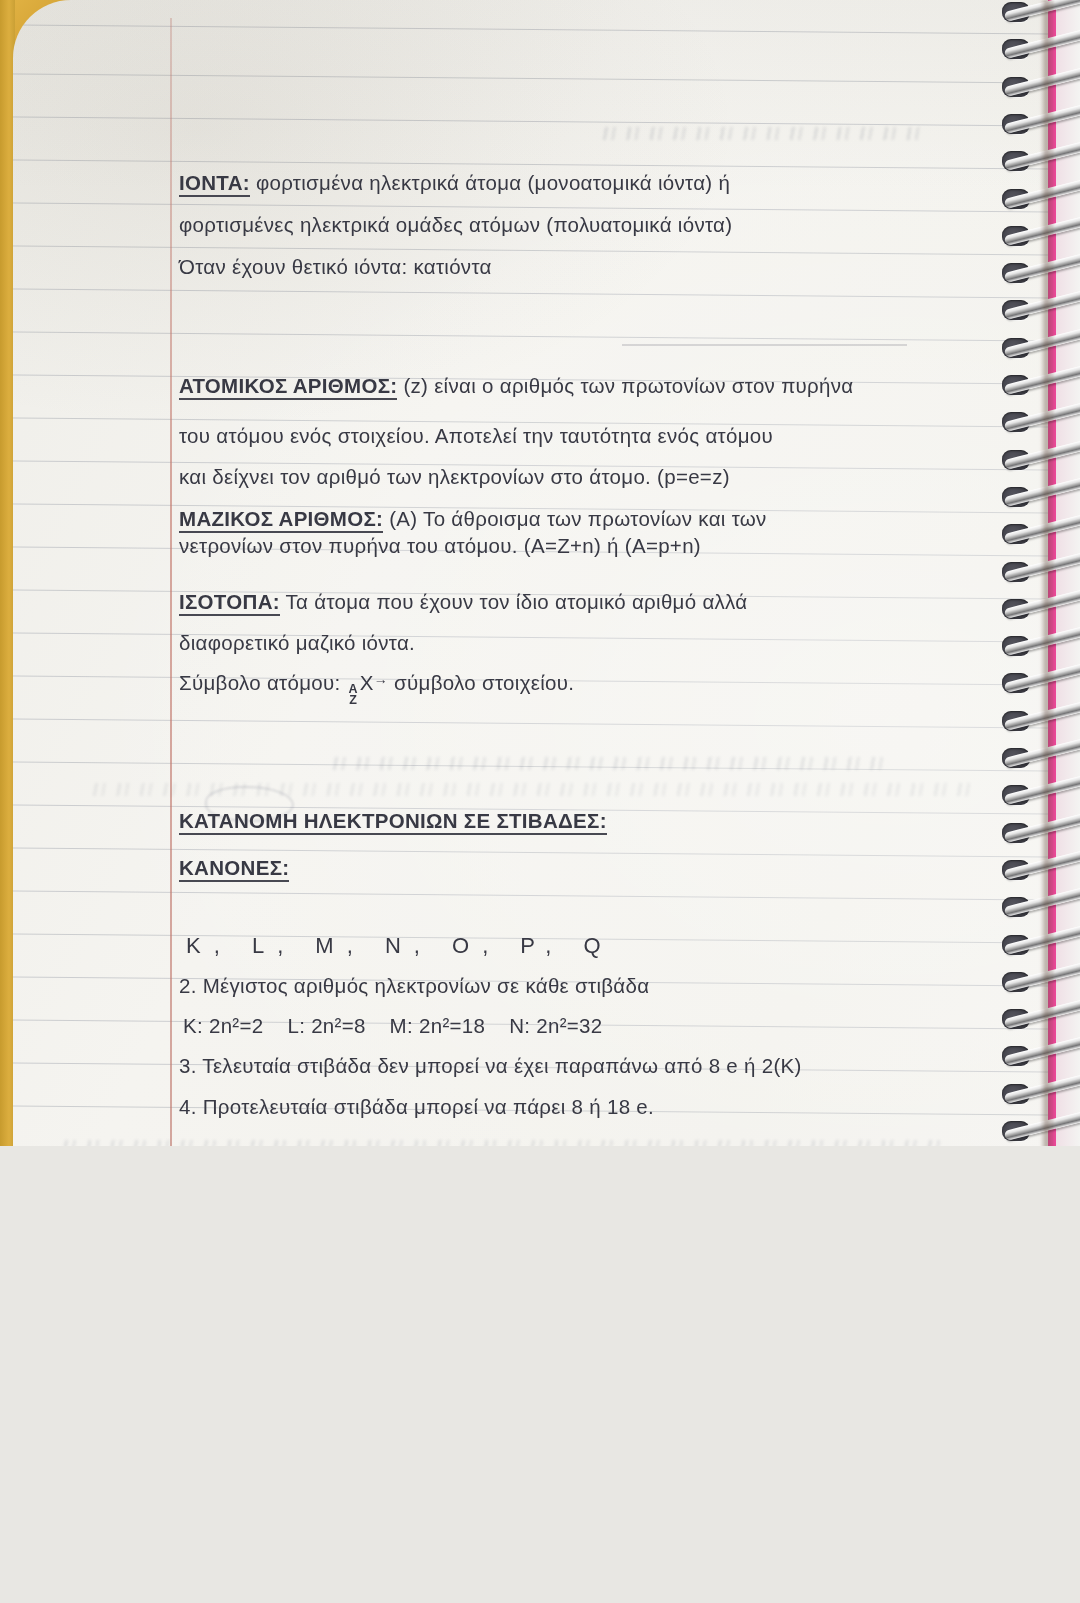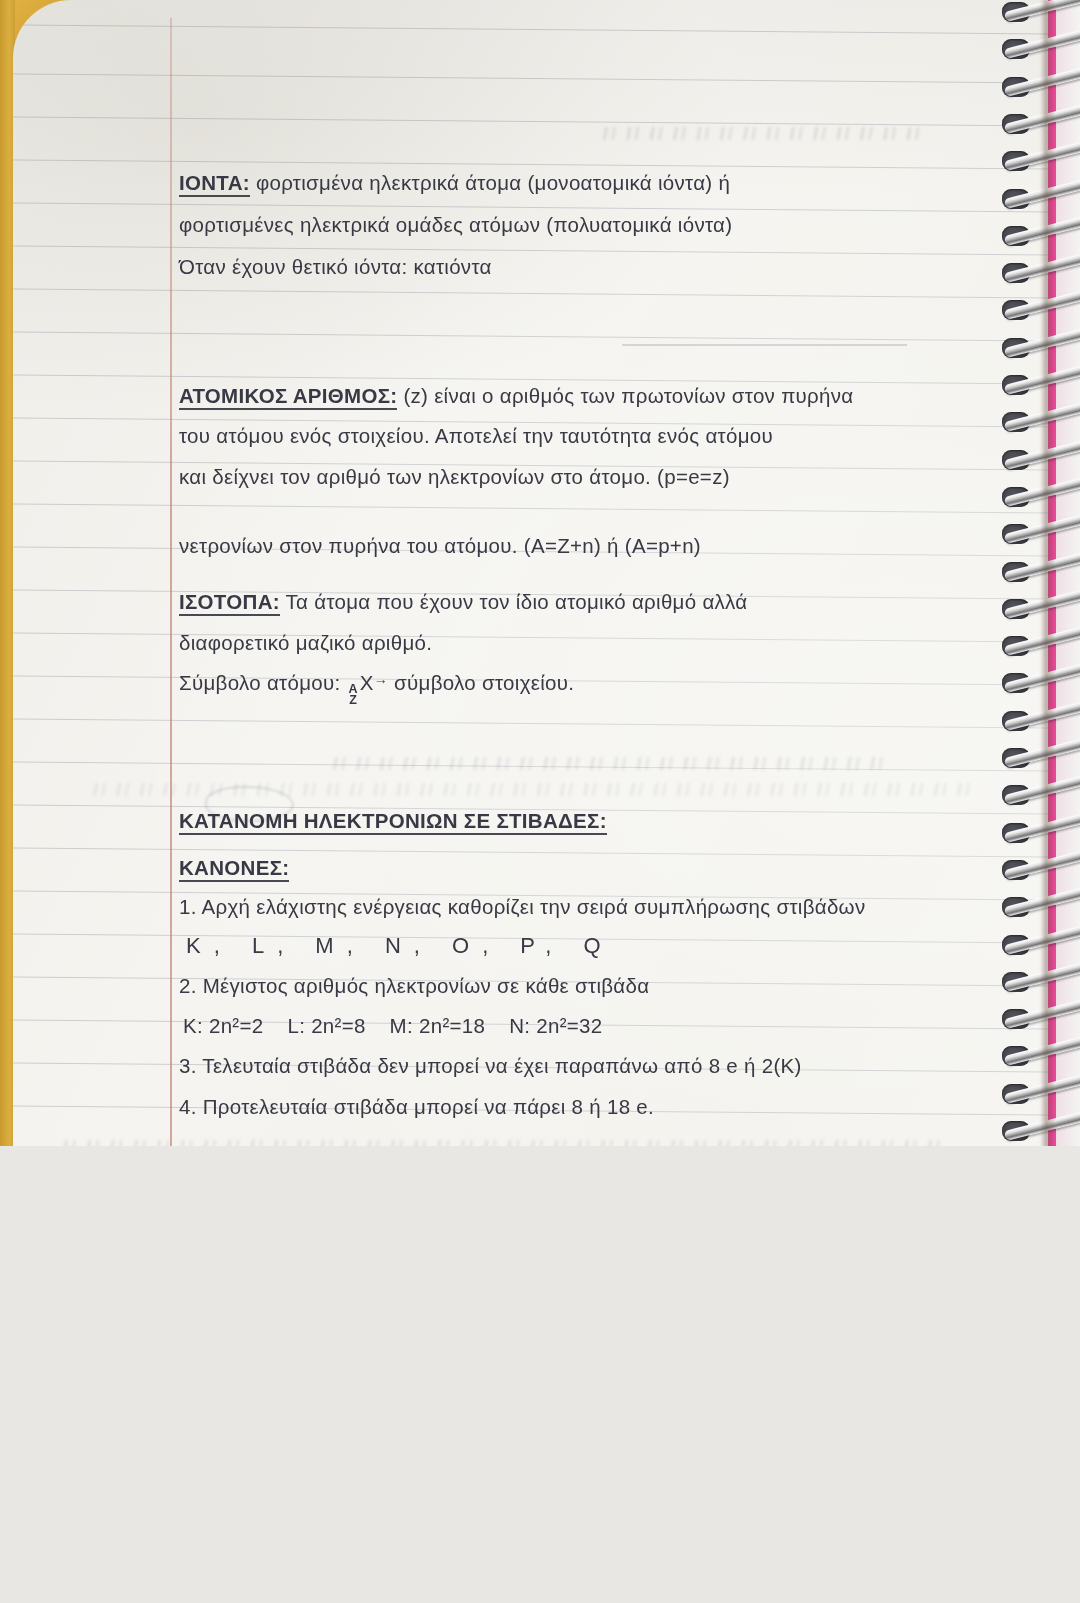--- a/index.html
+++ b/index.html
@@ -96,33 +96,33 @@
   <div class="bleed" style="left:150px; top:1232px; width:830px; opacity:.5"></div>
   <div class="bleed" style="left:105px; top:1267px; width:860px; opacity:.42"></div>
   <div class="bleed" style="left:300px; top:1308px; width:650px; opacity:.38"></div>
   <div class="bleed" style="left:265px; top:1348px; width:590px; opacity:.32"></div>
   <div class="bleed" style="left:420px; top:1388px; width:420px; opacity:.3"></div>
 
   <div class="ln" style="top:170px"><span class="hd">ΙΟΝΤΑ:</span><span> φορτισμένα ηλεκτρικά άτομα (μονοατομικά ιόντα) ή</span></div>
   <div class="ln" style="top:212px"><span>φορτισμένες ηλεκτρικά ομάδες ατόμων (πολυατομικά ιόντα)</span></div>
   <div class="ln" style="top:254px"><span>Όταν έχουν θετικό ιόντα: κατιόντα</span></div>
 
-  <div class="ln" style="top:383px"><span class="hd">ΑΤΟΜΙΚΟΣ ΑΡΙΘΜΟΣ:</span><span> (z) είναι ο αριθμός των πρωτονίων στον πυρήνα</span></div>
+  <div class="ln" style="top:373px"><span class="hd">ΑΤΟΜΙΚΟΣ ΑΡΙΘΜΟΣ:</span><span> (z) είναι ο αριθμός των πρωτονίων στον πυρήνα</span></div>
   <div class="ln" style="top:423px"><span>του ατόμου ενός στοιχείου. Αποτελεί την ταυτότητα ενός ατόμου</span></div>
   <div class="ln" style="top:464px"><span>και δείχνει τον αριθμό των ηλεκτρονίων στο άτομο. (p=e=z)</span></div>
+  <div class="ln" style="top:506px"><span class="hd">ΜΑΖΙΚΟΣ ΑΡΙΘΜΟΣ:</span><span> (Α) Το άθροισμα των πρωτονίων και των</span></div>
   <div class="ln" style="top:533px"><span>νετρονίων στον πυρήνα του ατόμου. (A=Z+n) ή (A=p+n)</span></div>
   <div class="ln" style="top:589px"><span class="hd">ΙΣΟΤΟΠΑ:</span><span> Τα άτομα που έχουν τον ίδιο ατομικό αριθμό αλλά</span></div>
-  <div class="ln" style="top:630px"><span>διαφορετικό μαζικό αριθμό.</span></div>
+  <div class="ln" style="top:630px"><span>διαφορετικό μαζικό ιόντα.</span></div>
 
   <div class="ln" style="top:666px"><span>Σύμβολο ατόμου: </span><span class="sym-stack"><span>A</span><span>Z</span></span><span>X</span><span class="sym-sup">→</span><span> σύμβολο στοιχείου.</span></div>
 
 
   <div class="ln" style="top:808px"><span class="hd">ΚΑΤΑΝΟΜΗ ΗΛΕΚΤΡΟΝΙΩΝ ΣΕ ΣΤΙΒΑΔΕΣ:</span></div>
   <div class="ln" style="top:855px"><span class="hd">ΚΑΝΟΝΕΣ:</span></div>
-  <div class="ln" style="top:894px"><span>1. Αρχή ελάχιστης ενέργειας καθορίζει την σειρά συμπλήρωσης στιβάδων</span></div>
   <div class="ln shells" style="top:933px; left:186px"><span>K, L, M, N, O, P, Q</span></div>
   <div class="ln" style="top:973px"><span>2. Μέγιστος αριθμός ηλεκτρονίων σε κάθε στιβάδα</span></div>
   <div class="ln" style="top:1013px; left:183px"><span>K: 2n²=2    L: 2n²=8    M: 2n²=18    N: 2n²=32</span></div>
   <div class="ln" style="top:1053px"><span>3. Τελευταία στιβάδα δεν μπορεί να έχει παραπάνω από 8 e ή 2(K)</span></div>
   <div class="ln" style="top:1094px"><span>4. Προτελευταία στιβάδα μπορεί να πάρει 8 ή 18 e.</span></div>
 
   <div class="spiral-zone" id="spiral">
       <div class="coil-hole" style="left: 17px; top: 2px;"></div>
       <div class="coil-wire" style="left: 20px; top: 12px;"></div>
       <div class="coil-hole" style="left: 17px; top: 39.3px;"></div>

